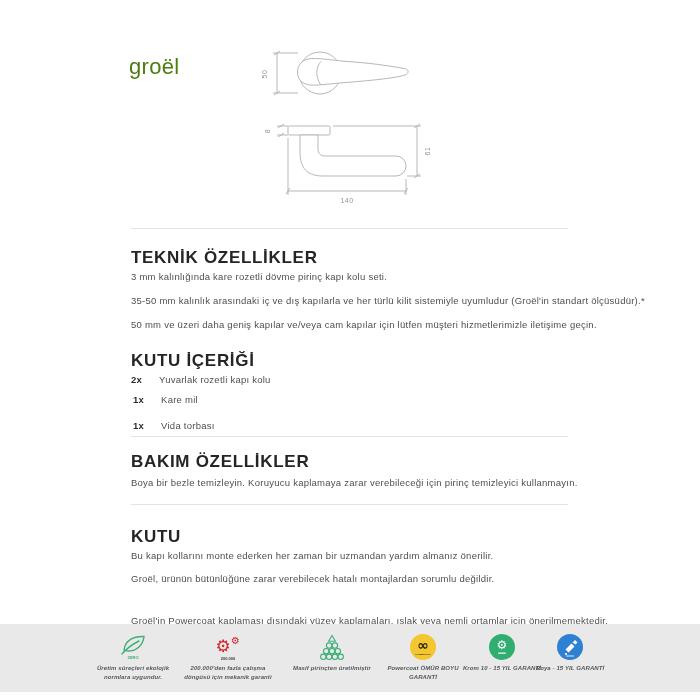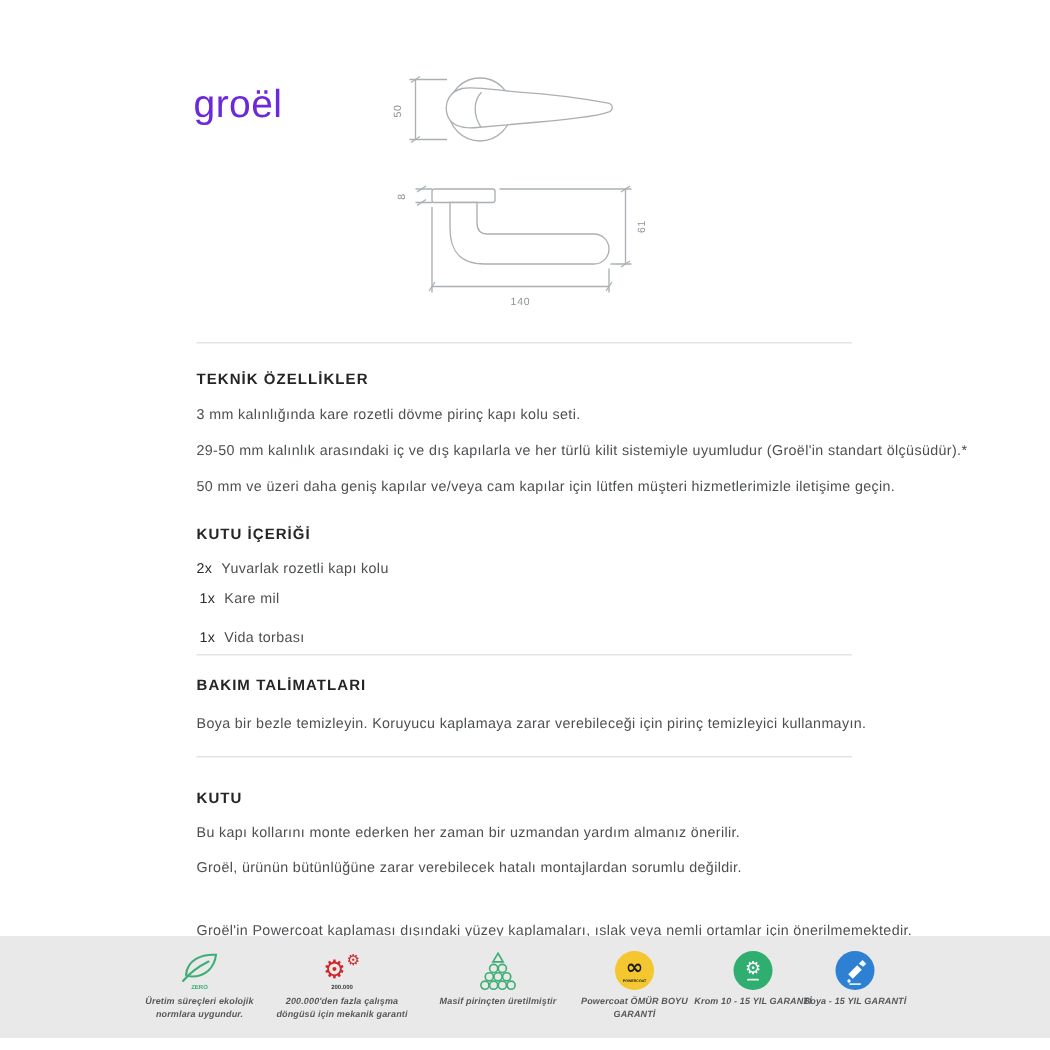--- a/index.html
+++ b/index.html
@@ -3,30 +3,30 @@
 <meta charset="utf-8">
 <style>
   html,body{margin:0;padding:0;}
   body{
     width:700px;height:700px;position:relative;background:#ffffff;
     font-family:"Liberation Sans",sans-serif;overflow:hidden;
     -webkit-font-smoothing:antialiased;
   }
   .abs{position:absolute;}
   
-  .logo{left:129px;top:54px;font-size:26px;font-weight:500;color:#6d28d9;letter-spacing:.3px;}
+  .logo{left:129px;top:54px;font-size:22px;font-weight:500;color:#4d7c0f;letter-spacing:.3px;}
   
   .drawing{left:248px;top:43px;width:200px;height:170px;}
   .drawing svg{display:block;}
   .dim-text{fill:#8d9398;font-size:7px;font-family:"Liberation Sans",sans-serif;letter-spacing:.5px;}
   
   .divider{height:1px;background:#e4e4e4;width:437px;left:131px;}
-  .h2{left:131px;font-size:10px;font-weight:700;color:#232526;letter-spacing:.7px;}
+  .h2{left:131px;font-size:17px;font-weight:700;color:#232526;letter-spacing:.7px;}
   .body-line{left:131px;font-size:9.5px;color:#4c4f52;letter-spacing:.25px;white-space:nowrap;}
-  .qty{font-weight:400;color:#2a2c2d;margin-right:6px;}
+  .qty{font-weight:700;color:#2a2c2d;margin-right:17px;}
   
   .footer-band{left:0;top:624px;width:700px;height:68px;background:#e9e9e9;}
   .badge{top:633px;width:96px;text-align:center;}
   .icon-wrap{height:28px;display:flex;align-items:flex-end;justify-content:center;}
   .cap{margin-top:3px;font-size:6px;font-style:italic;font-weight:700;color:#55585b;line-height:1.5;letter-spacing:.1px;}
   .glyph-text{font-family:"DejaVu Sans",sans-serif;}
 </style>
 </head>
 <body>
 
@@ -75,31 +75,31 @@
     <text class="dim-text" x="20" y="90" text-anchor="middle" transform="rotate(-90 20 88)">8</text>
     <text class="dim-text" x="180" y="110" text-anchor="middle" transform="rotate(-90 180 108)">61</text>
     <text class="dim-text" x="99" y="160" text-anchor="middle">140</text>
   </svg>
 </div>
 
 <div class="abs divider" style="top:228px"></div>
 
 <div class="abs h2" style="top:248px">TEKNİK ÖZELLİKLER</div>
 <div class="abs body-line" style="top:271px">3 mm kalınlığında kare rozetli dövme pirinç kapı kolu seti.</div>
-<div class="abs body-line" style="top:295px">29-50 mm kalınlık arasındaki iç ve dış kapılarla ve her türlü kilit sistemiyle uyumludur (Groël'in standart ölçüsüdür).*</div>
+<div class="abs body-line" style="top:295px">35-50 mm kalınlık arasındaki iç ve dış kapılarla ve her türlü kilit sistemiyle uyumludur (Groël'in standart ölçüsüdür).*</div>
 <div class="abs body-line" style="top:319px">50 mm ve üzeri daha geniş kapılar ve/veya cam kapılar için lütfen müşteri hizmetlerimizle iletişime geçin.</div>
 
 <div class="abs h2" style="top:351px">KUTU İÇERİĞİ</div>
 <div class="abs body-line" style="top:374px"><span class="qty">2x</span><span>Yuvarlak rozetli kapı kolu</span></div>
 <div class="abs body-line" style="top:394px;left:133px"><span class="qty">1x</span><span>Kare mil</span></div>
 <div class="abs body-line" style="top:420px;left:133px"><span class="qty">1x</span><span>Vida torbası</span></div>
 
 <div class="abs divider" style="top:436px"></div>
 
-<div class="abs h2" style="top:452px">BAKIM TALİMATLARI</div>
+<div class="abs h2" style="top:452px">BAKIM ÖZELLİKLER</div>
 <div class="abs body-line" style="top:477px">Boya bir bezle temizleyin. Koruyucu kaplamaya zarar verebileceği için pirinç temizleyici kullanmayın.</div>
 
 <div class="abs divider" style="top:504px"></div>
 
 <div class="abs h2" style="top:527px">KUTU</div>
 <div class="abs body-line" style="top:550px">Bu kapı kollarını monte ederken her zaman bir uzmandan yardım almanız önerilir.</div>
 <div class="abs body-line" style="top:573px">Groël, ürünün bütünlüğüne zarar verebilecek hatalı montajlardan sorumlu değildir.</div>
 <div class="abs body-line" style="top:615px">Groël'in Powercoat kaplaması dışındaki yüzey kaplamaları, ıslak veya nemli ortamlar için önerilmemektedir.</div>
 
 <div class="abs footer-band"></div>

